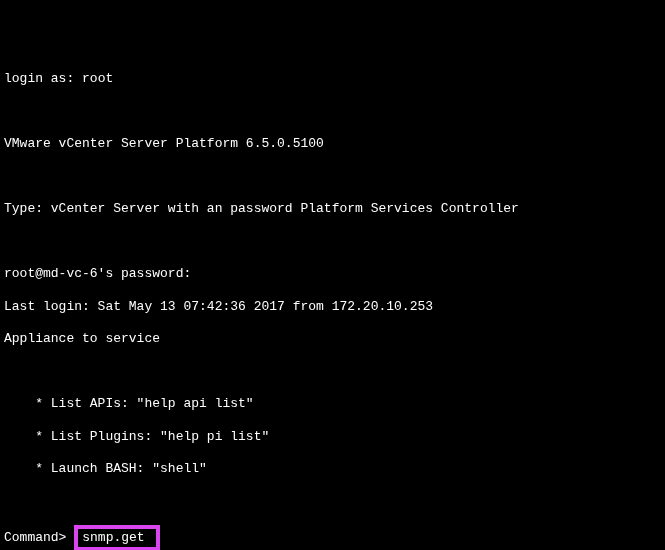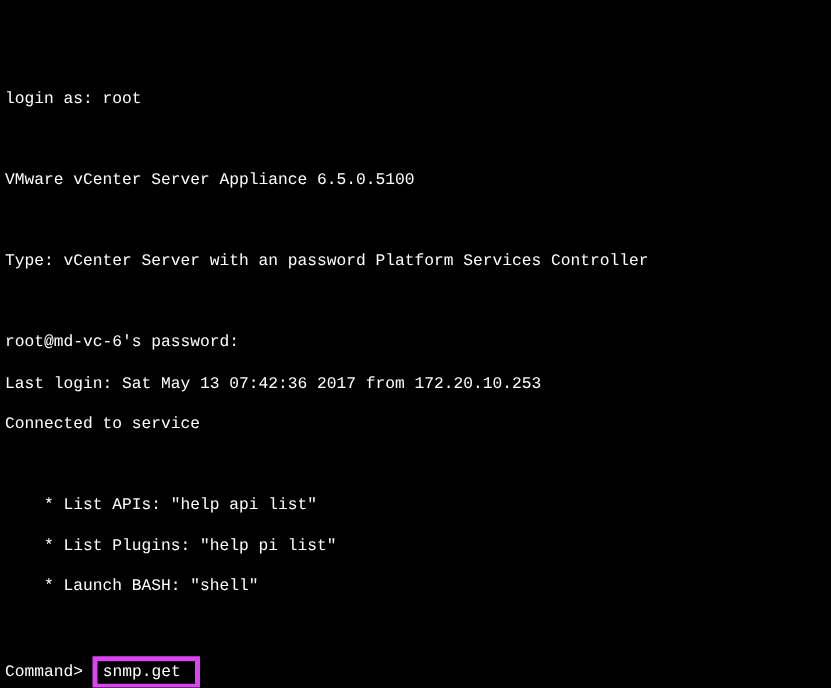--- a/index.html
+++ b/index.html
@@ -32,27 +32,27 @@
       display: inline;
     }
   </style>
 </head>
 <body>
 
 
 
 <span class="line"><span>login as:</span> <span>root</span></span>
 <span class="line"> </span>
-<span class="line">VMware vCenter Server Appliance 6.5.0.5100</span>
+<span class="line">VMware vCenter Server Platform 6.5.0.5100</span>
 <span class="line"> </span>
 <span class="line">Type: vCenter Server with an password Platform Services Controller</span>
 <span class="line"> </span>
 <span class="line">root@md-vc-6's password:</span>
 <span class="line">Last login: Sat May 13 07:42:36 2017 from 172.20.10.253</span>
-<span class="line">Connected to service</span>
+<span class="line">Appliance to service</span>
 <span class="line"> </span>
 <span class="line">    * List APIs: "help api list"</span>
 <span class="line">    * List Plugins: "help pi list"</span>
 <span class="line">    * Launch BASH: "shell"</span>
 <span class="line"> </span>
 <span class="line"><span class="inline">Command&gt;</span> <span class="highlight-box"><span>snmp.get</span> </span></span>
 
 
 
 

